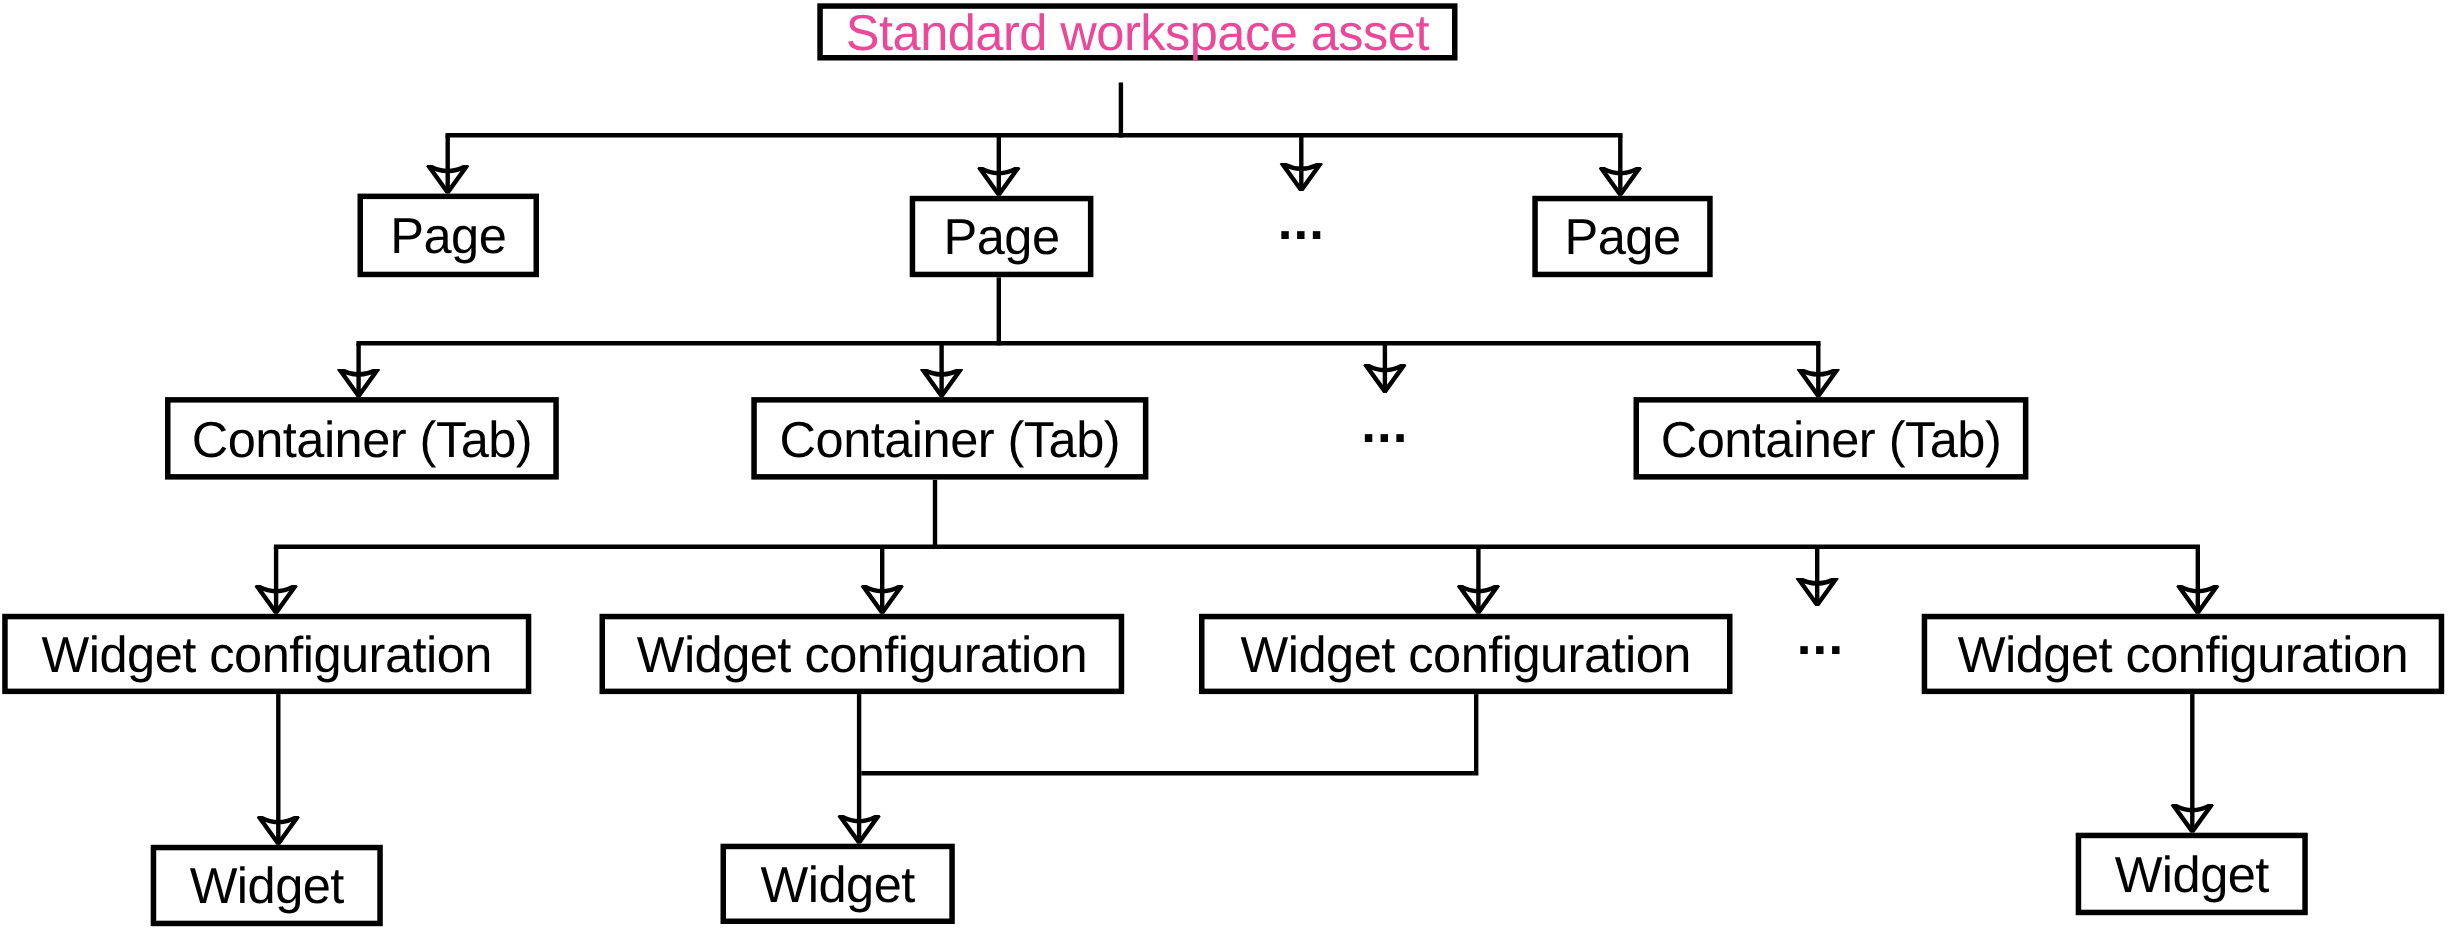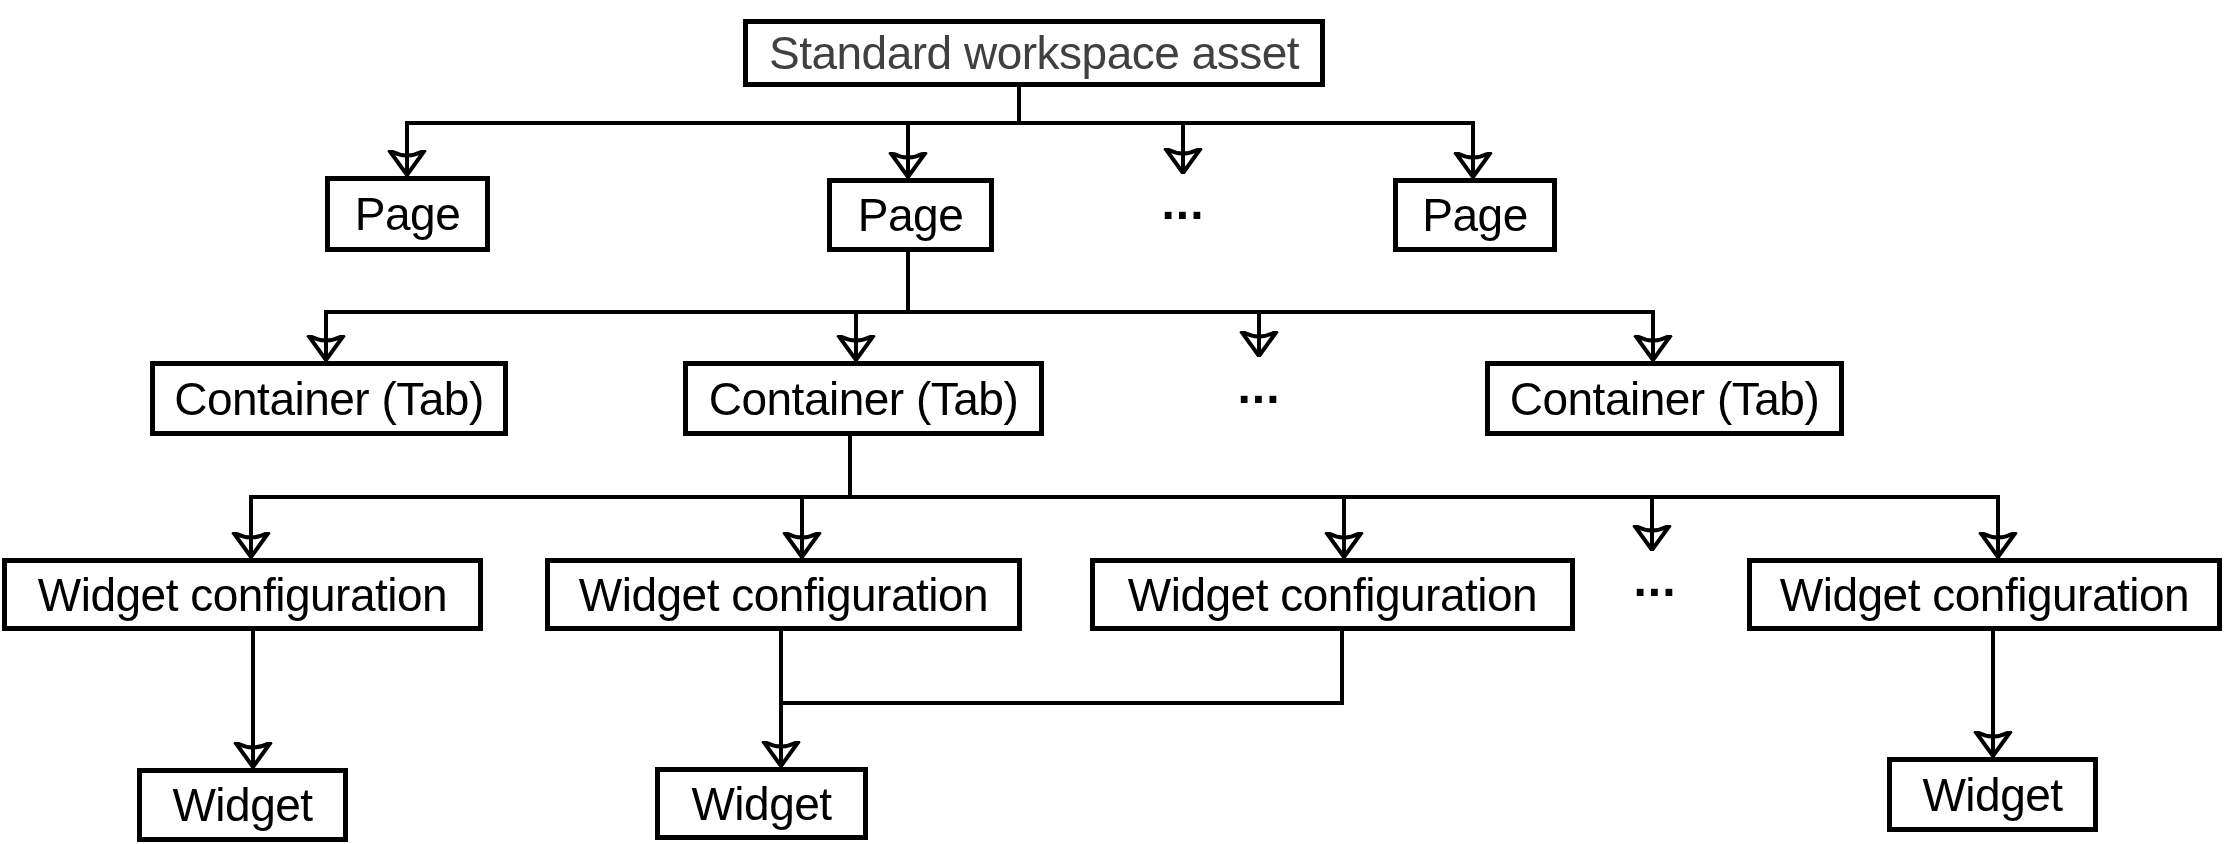--- a/index.html
+++ b/index.html
@@ -82,21 +82,21 @@
         <path d="M802 497 L802 556" stroke="#000000" marker-end="url(#arrowhead)"></path>
         <path d="M1344 497 L1344 556" stroke="#000000" marker-end="url(#arrowhead)"></path>
         <path d="M1652 497 L1652 549" stroke="#000000" marker-end="url(#arrowhead)"></path>
         <path d="M1998 497 L1998 556" stroke="#000000" marker-end="url(#arrowhead)"></path>
         <path d="M253 631 L253 766" stroke="#000000" marker-end="url(#arrowhead)"></path>
         <path d="M781 631 L781 765" stroke="#000000" marker-end="url(#arrowhead)"></path>
         <path d="M1342 631 L1342 703 L783 703" stroke="#000000"></path>
         <path d="M1993 631 L1993 755" stroke="#000000" marker-end="url(#arrowhead)"></path>
       </g>
   </svg>
-<div class="node" style="left: 743px; top: 3px; width: 582px; height: 68px; border-color: rgb(0, 0, 0); color: #404040; margin-top: 16px;">Standard workspace asset</div>
+<div class="node" style="left: 743px; top: 3px; width: 582px; height: 52px; border-color: rgb(0, 0, 0); color: #ec4899;">Standard workspace asset</div>
     <div class="node" style="left: 325px; top: 176px; width: 165px; height: 76px; border-color: rgb(0, 0, 0); color: rgb(0, 0, 0);">Page</div>
     <div class="node" style="left: 827px; top: 178px; width: 167px; height: 74px; border-color: rgb(0, 0, 0); color: rgb(0, 0, 0);">Page</div>
     <div class="node" style="left: 1393px; top: 178px; width: 164px; height: 74px; border-color: rgb(0, 0, 0); color: rgb(0, 0, 0);">Page</div>
     <div class="node" style="left: 150px; top: 361px; width: 358px; height: 75px; border-color: rgb(0, 0, 0); color: rgb(0, 0, 0);">Container (Tab)</div>
     <div class="node" style="left: 683px; top: 361px; width: 361px; height: 75px; border-color: rgb(0, 0, 0); color: rgb(0, 0, 0);">Container (Tab)</div>
     <div class="node" style="left: 1485px; top: 361px; width: 359px; height: 75px; border-color: rgb(0, 0, 0); color: rgb(0, 0, 0);">Container (Tab)</div>
     <div class="node" style="left: 2px; top: 558px; width: 481px; height: 73px; border-color: rgb(0, 0, 0); color: rgb(0, 0, 0);">Widget configuration</div>
     <div class="node" style="left: 545px; top: 558px; width: 477px; height: 73px; border-color: rgb(0, 0, 0); color: rgb(0, 0, 0);">Widget configuration</div>
     <div class="node" style="left: 1090px; top: 558px; width: 485px; height: 73px; border-color: rgb(0, 0, 0); color: rgb(0, 0, 0);">Widget configuration</div>
     <div class="node" style="left: 1747px; top: 558px; width: 475px; height: 73px; border-color: rgb(0, 0, 0); color: rgb(0, 0, 0);">Widget configuration</div>

